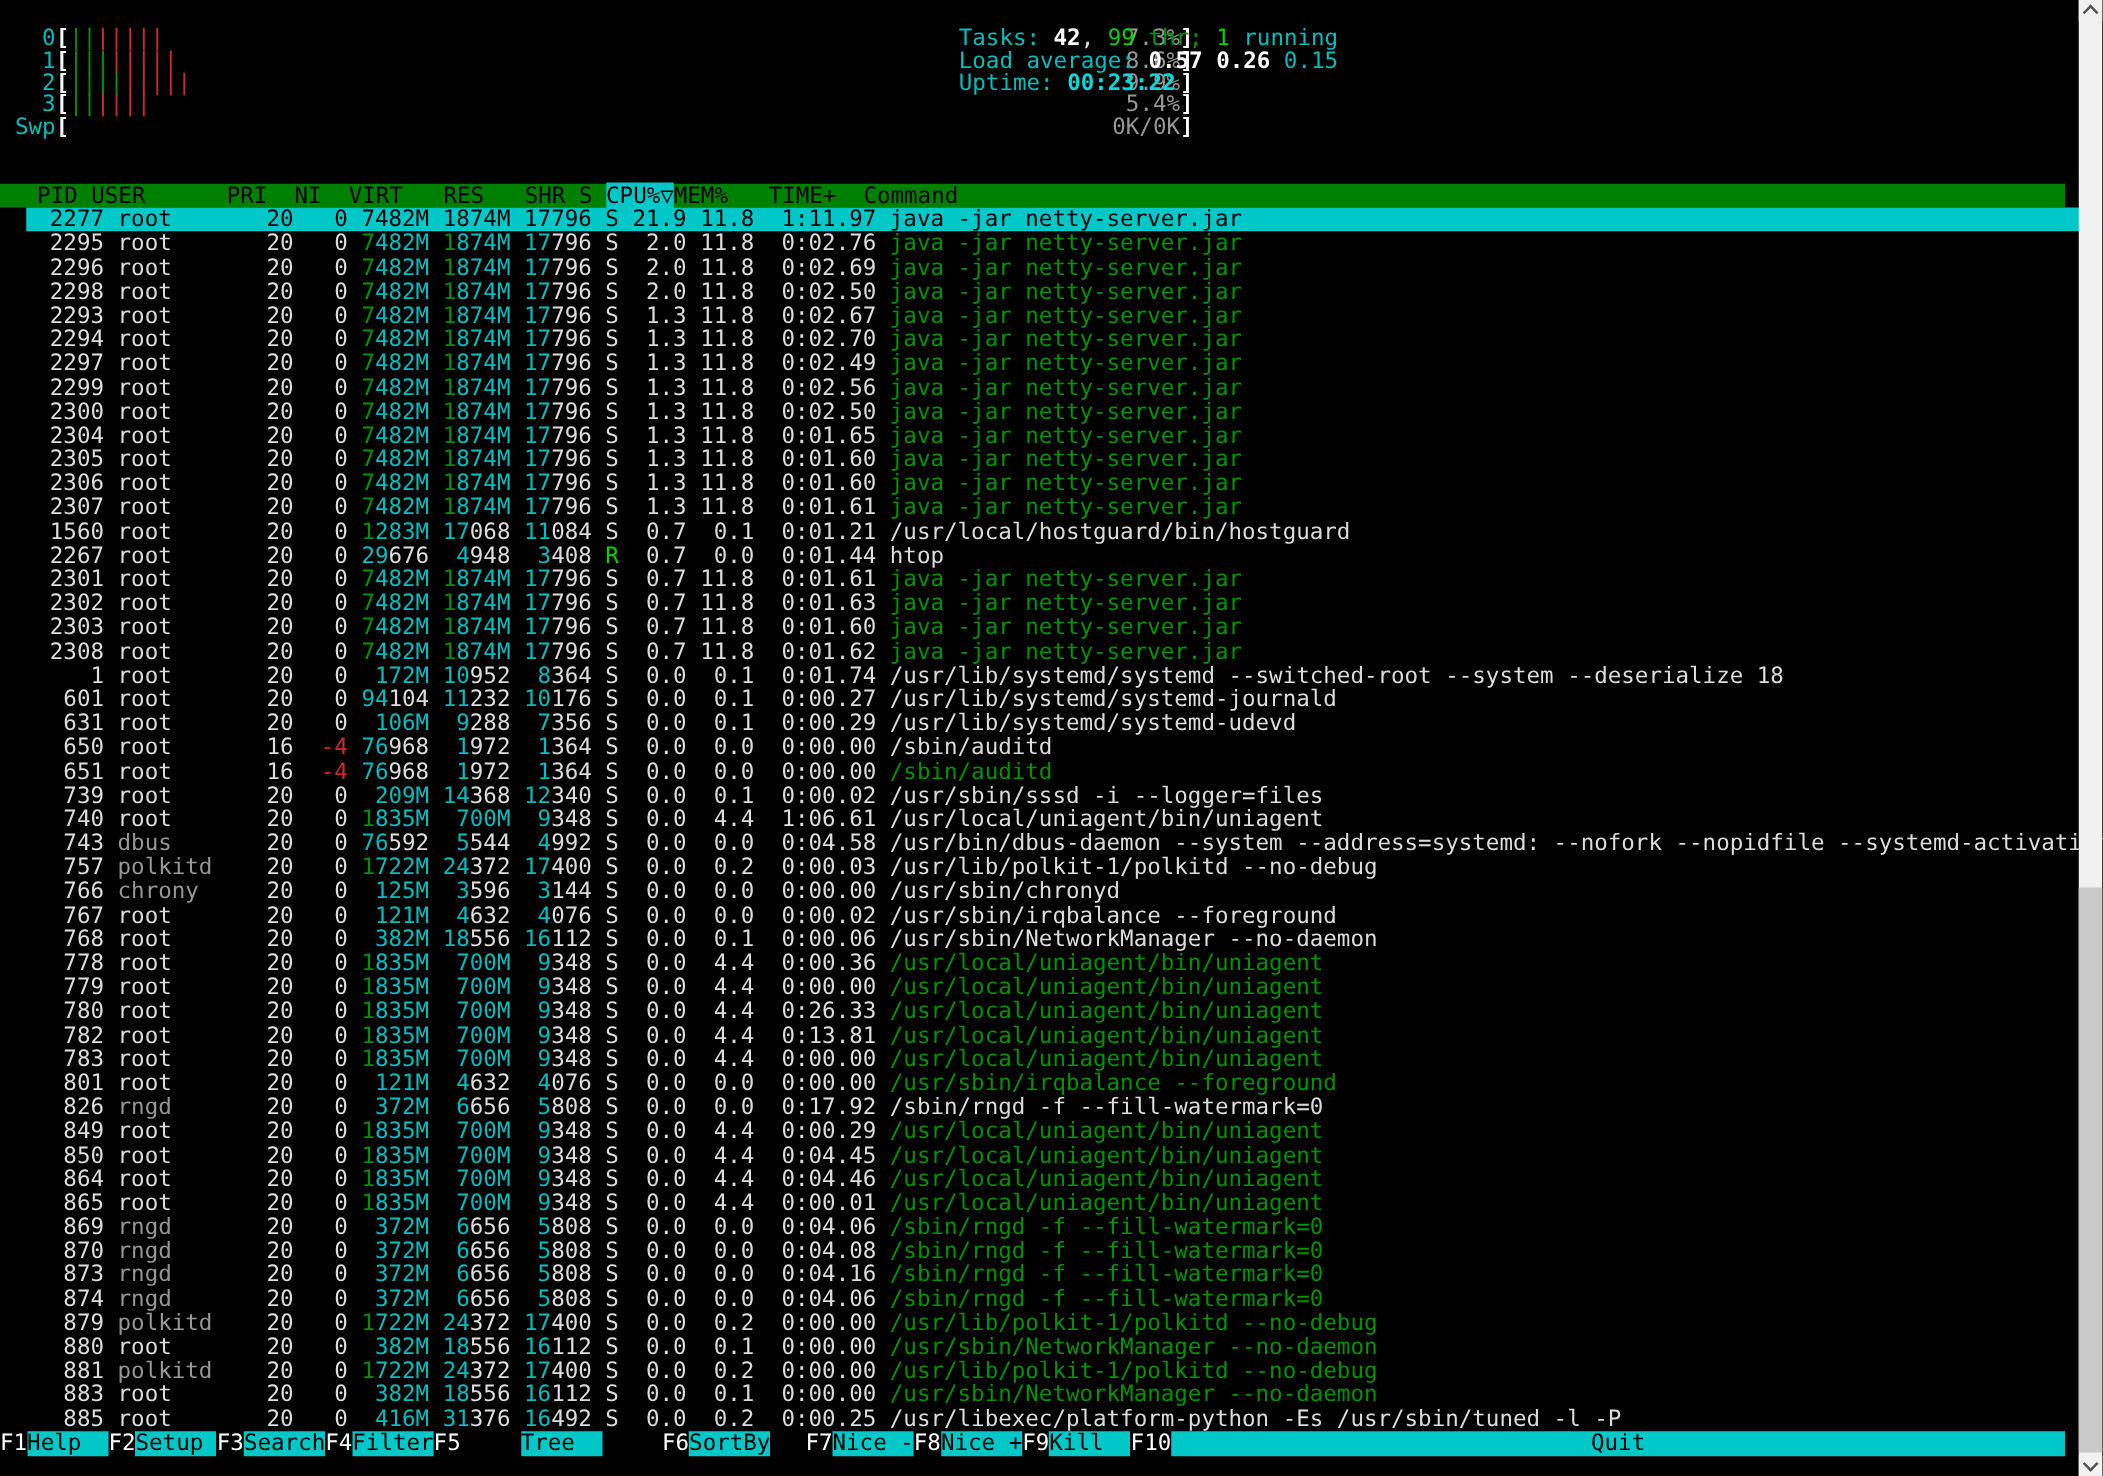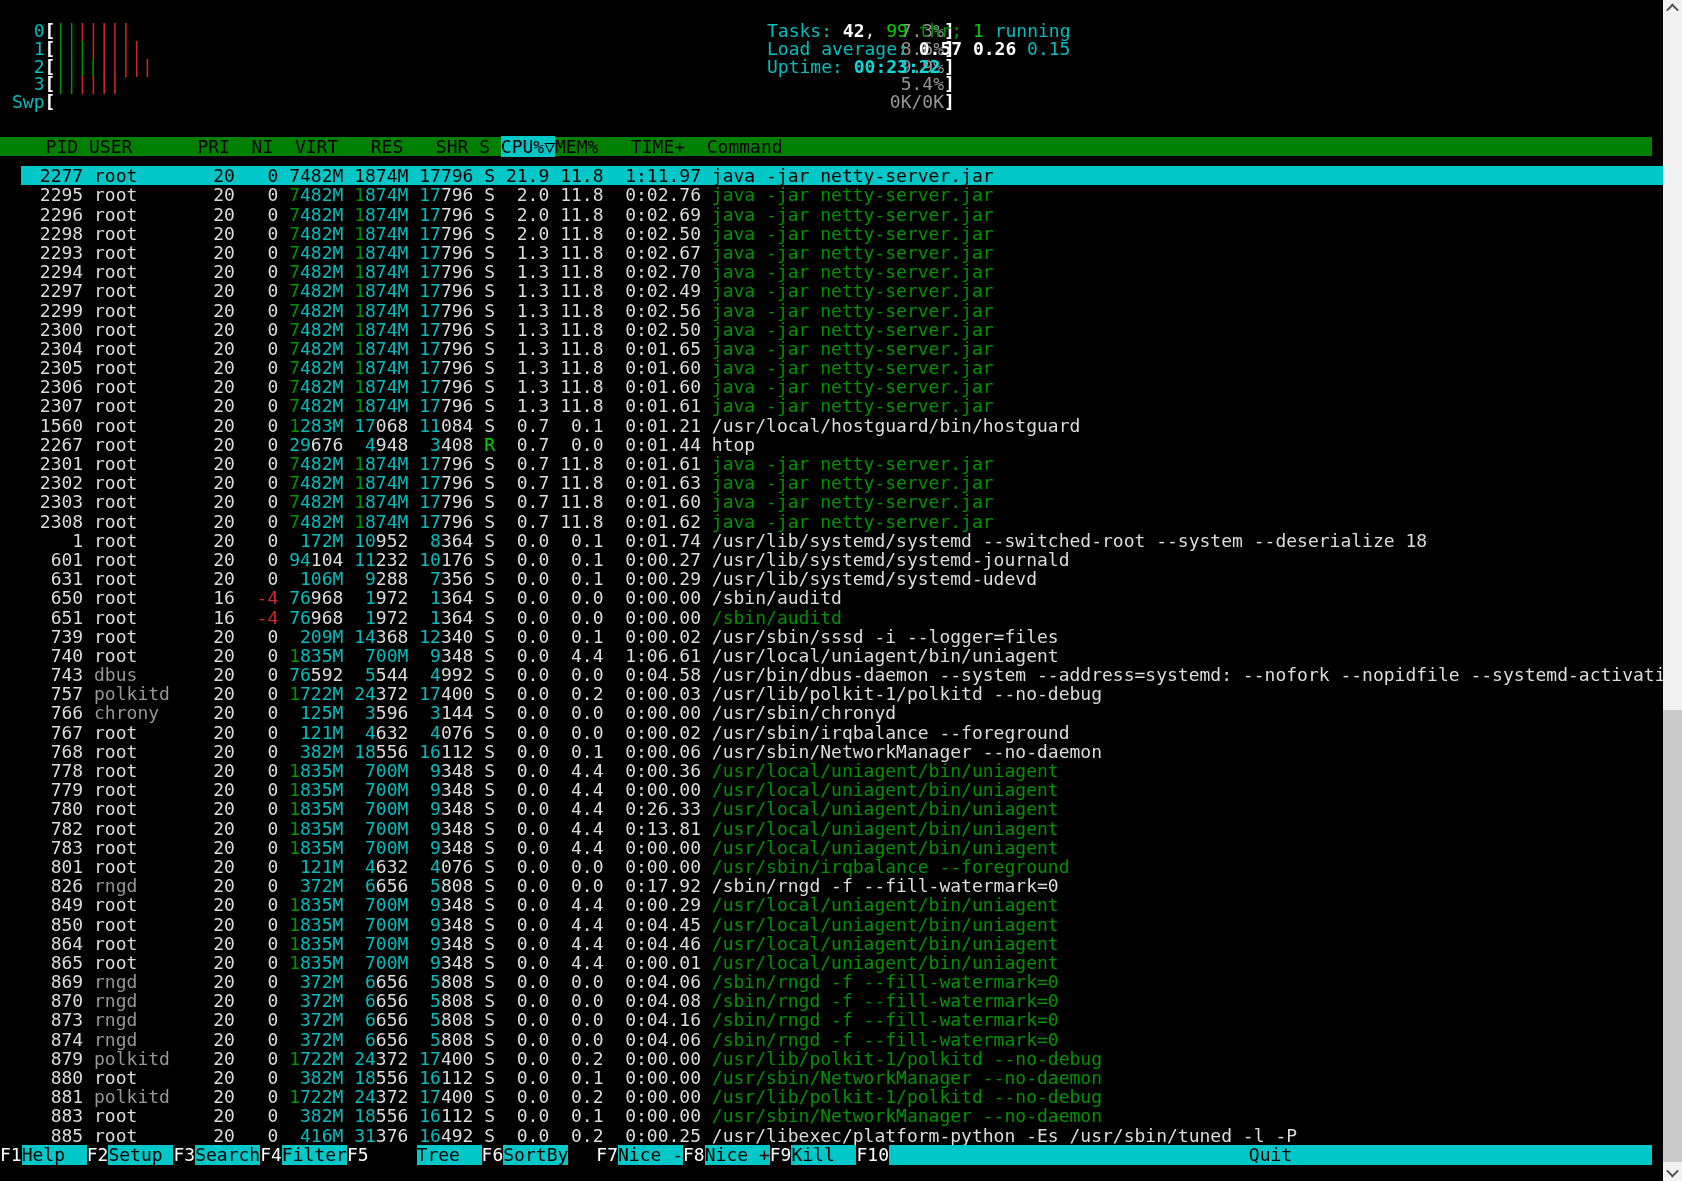--- a/index.html
+++ b/index.html
@@ -2,22 +2,22 @@
 <html style="--accent_cyan: #00c8c8; --bright_cyan: #00dcdc; --header_green: #008000; --text_green: #009300; --bright_green: #00d300; --text_cyan: #00bebe; --text_white: #dcdcdc; --gray: #969696; --red: #cc2a2a; --meter_blue: #3465cf; --meter_yellow: #c9a200;"><head>
 <meta charset="utf-8">
 <style>
   html,body{margin:0;padding:0;background:#000;}
   body{width:1682px;height:1181px;overflow:hidden;position:relative;}
   .screen{position:absolute;left:0;top:0;width:1663px;height:1181px;background:#000;
           font-family:"DejaVu Sans Mono","Liberation Mono",monospace;font-size:18px;color:var(--text_white);}
   .mline,.sline{white-space:pre;}
   #meters{position:absolute;left:12px;top:22px;line-height:17.75px;}
   #summary{position:absolute;left:767px;top:22px;line-height:17.75px;}
-  #thead{position:absolute;left:0;top:137px;width:1652px;height:19.2px;line-height:19.2px;
-         background:var(--header_green);color:#000;padding-left:24px;box-sizing:border-box;white-space:pre;}
+  #thead{position:absolute;left:0;top:147px;width:1652px;height:19.2px;line-height:19.2px;
+         background:var(--header_green);color:#000;padding-left:8px;box-sizing:border-box;white-space:pre;}
   #rows{position:absolute;left:0;top:166.2px;width:1652px;padding-left:21px;}
   .row{height:19.2px;line-height:19.2px;padding-left:8px;white-space:pre;}
   .row.sel{background:var(--accent_cyan);}
   .row.sel span{color:#000;}
   #fbar{position:absolute;left:0;top:1145.4px;width:1652px;height:19.2px;line-height:19.2px;display:flex;}
   .fk{color:#fff;background:#000;white-space:pre;}
   .fl{color:#000;background:var(--accent_cyan);white-space:pre;text-align:center;}
   .fl.fill{flex:1;}
   
   .c{color:var(--text_cyan);} .cb{color:var(--bright_cyan);font-weight:bold;}
@@ -119,21 +119,21 @@
         <span class="fl">Search</span>
       </span>
       <span style="display: flex;">
         <span class="fk">F4</span>
         <span class="fl">Filter</span>
       </span>
       <span style="display: flex; gap: 48px;">
         <span class="fk">F5</span>
         <span class="fl">Tree  </span>
       </span>
-      <span style="display: flex;">
+      <span style="display: flex; margin-left: 48px;">
         <span class="fk">F6</span>
         <span class="fl">SortBy</span>
       </span>
       <span style="display: flex; padding-left: 28px;">
         <span class="fk">F7</span>
         <span class="fl">Nice -</span>
       </span>
       <span style="display: flex;">
         <span class="fk">F8</span>
         <span class="fl">Nice +</span>

